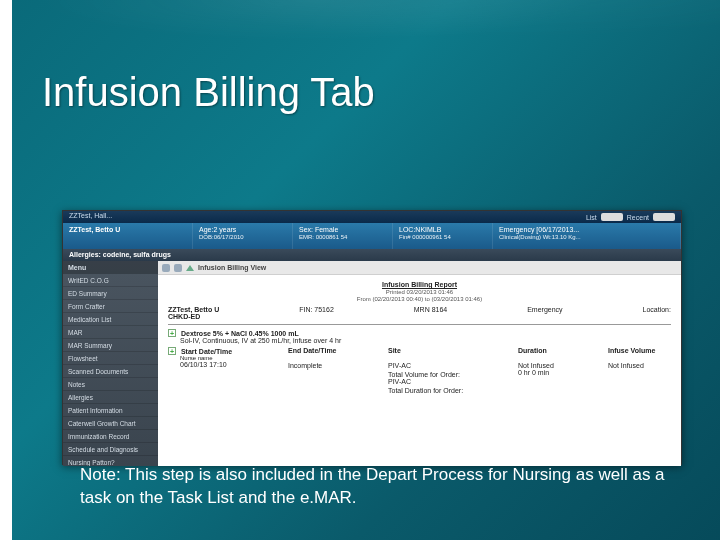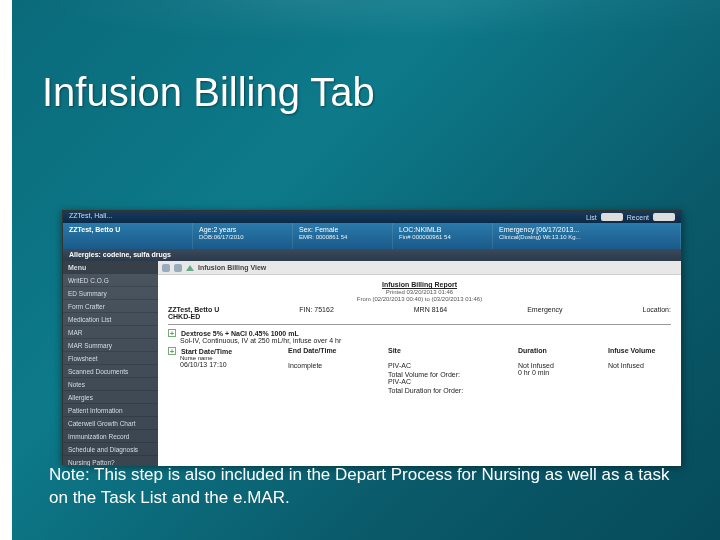--- a/index.html
+++ b/index.html
@@ -19,21 +19,21 @@
   .title {
     position: absolute; top: 70px; left: 30px;
     font-size: 40px; color: #ffffff; font-weight: 400;
     text-shadow: 1px 1px 2px rgba(0,0,0,0.4);
   }
   .desc {
     position: absolute; top: 128px; left: 50px; right: 50px;
     font-size: 17px; color: #ffffff; line-height: 1.35;
   }
   .note {
-    position: absolute; bottom: 30px; left: 37px; right: 50px;
+    position: absolute; bottom: 30px; left: 68px; right: 50px;
     font-size: 17px; color: #ffffff; line-height: 1.35;
   }
   .shot {
     position: absolute; top: 210px; left: 50px; width: 620px; height: 255px;
     border: 1px solid #333; background: #fff; font-size: 7px; color: #222;
     box-shadow: 0 2px 8px rgba(0,0,0,0.5);
   }
   .titlebar {
     height: 12px; background: linear-gradient(#1a3a5a, #0a2a4a);
     color: #cde; font-size: 7px; padding: 1px 6px; display: flex; justify-content: space-between;

